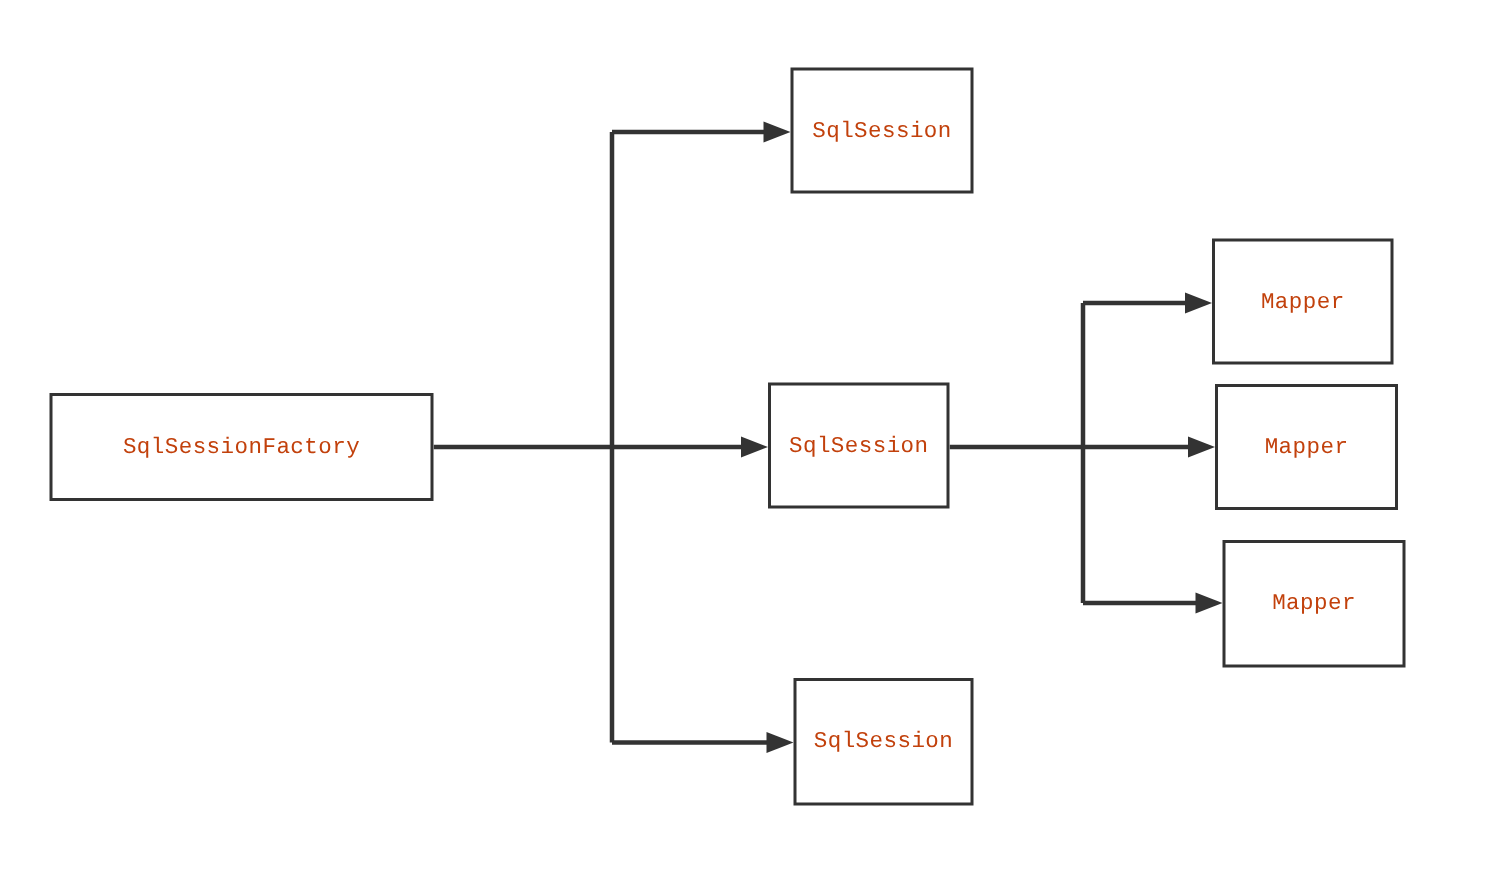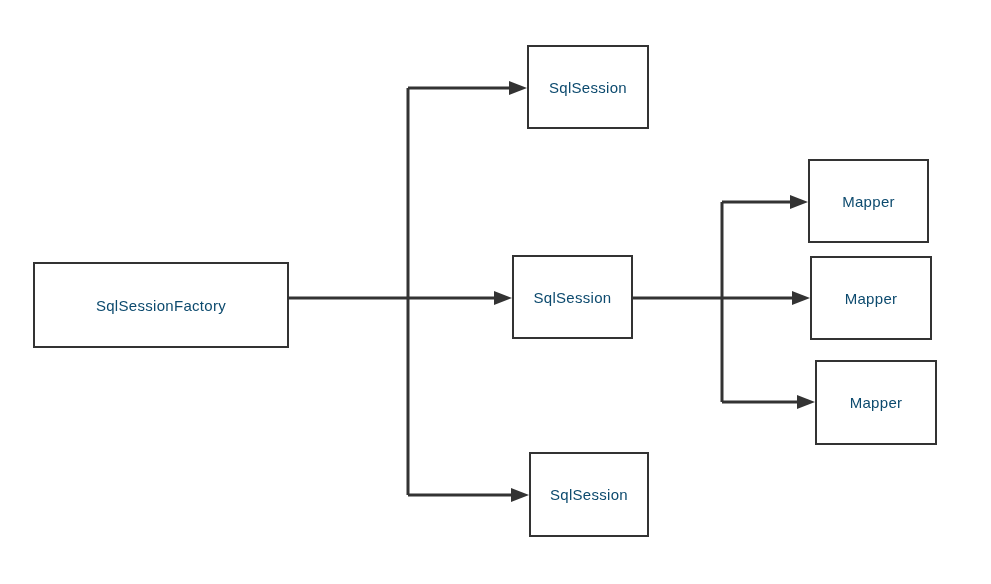--- a/index.html
+++ b/index.html
@@ -32,26 +32,27 @@
     stroke: none;
   }
   .node {
     position: absolute;
     box-sizing: border-box;
     border: 2px solid #333333;
     background: #ffffff;
     display: flex;
     align-items: center;
     justify-content: center;
-    color: #0c4a6e;
+    color: #c2410c;
     font-size: 15px;
     letter-spacing: 0.3px;
     text-align: center;
+    font-family: Liberation Mono, monospace;
   }
-  .node-factory        { left: 33px;  top: 262px; width: 256px; height: 86px; text-align: right; }
+  .node-factory        { left: 33px;  top: 262px; width: 256px; height: 72px; text-align: right; }
   .node-session-top    { left: 527px; top: 45px;  width: 122px; height: 84px; }
   .node-session-middle { left: 512px; top: 255px; width: 121px; height: 84px; }
   .node-session-bottom { left: 529px; top: 452px; width: 120px; height: 85px; }
   .node-mapper-top     { left: 808px; top: 159px; width: 121px; height: 84px; }
   .node-mapper-middle  { left: 810px; top: 256px; width: 122px; height: 84px; }
   .node-mapper-bottom  { left: 815px; top: 360px; width: 122px; height: 85px; }
 </style>
 </head>
 <body>
 

